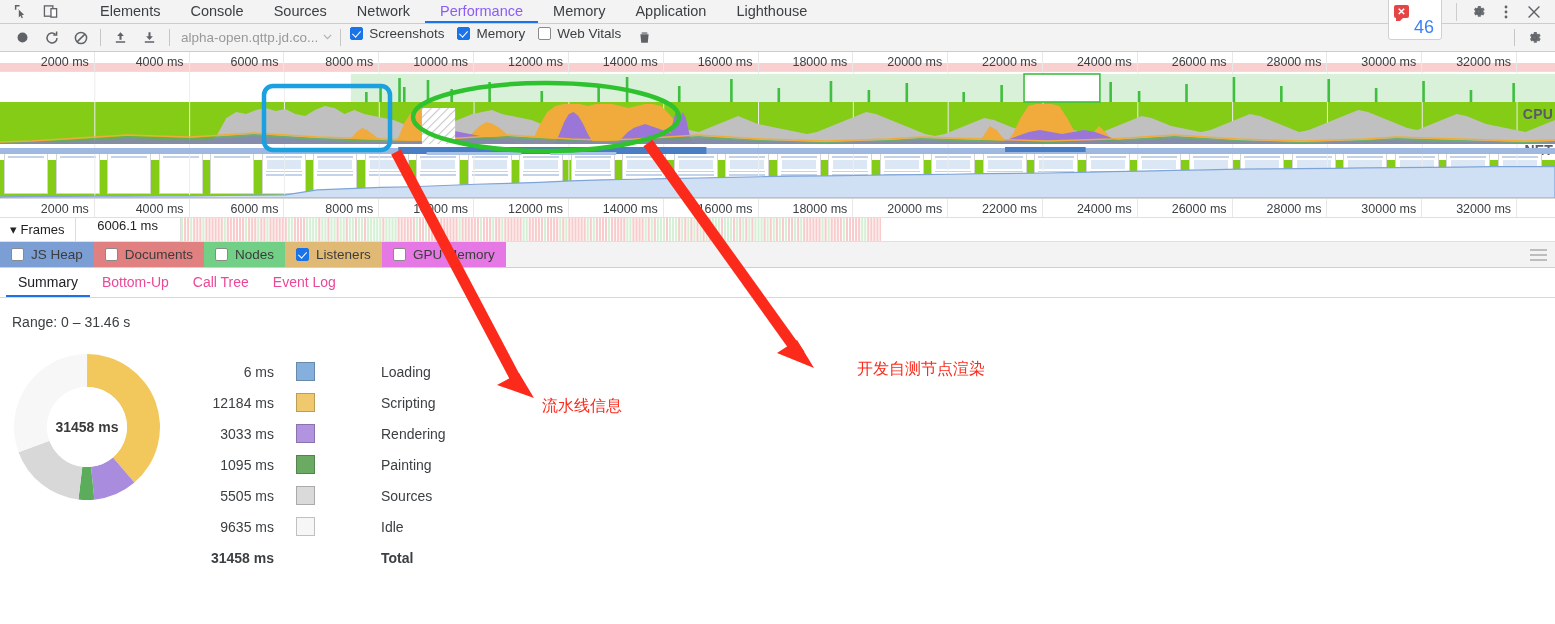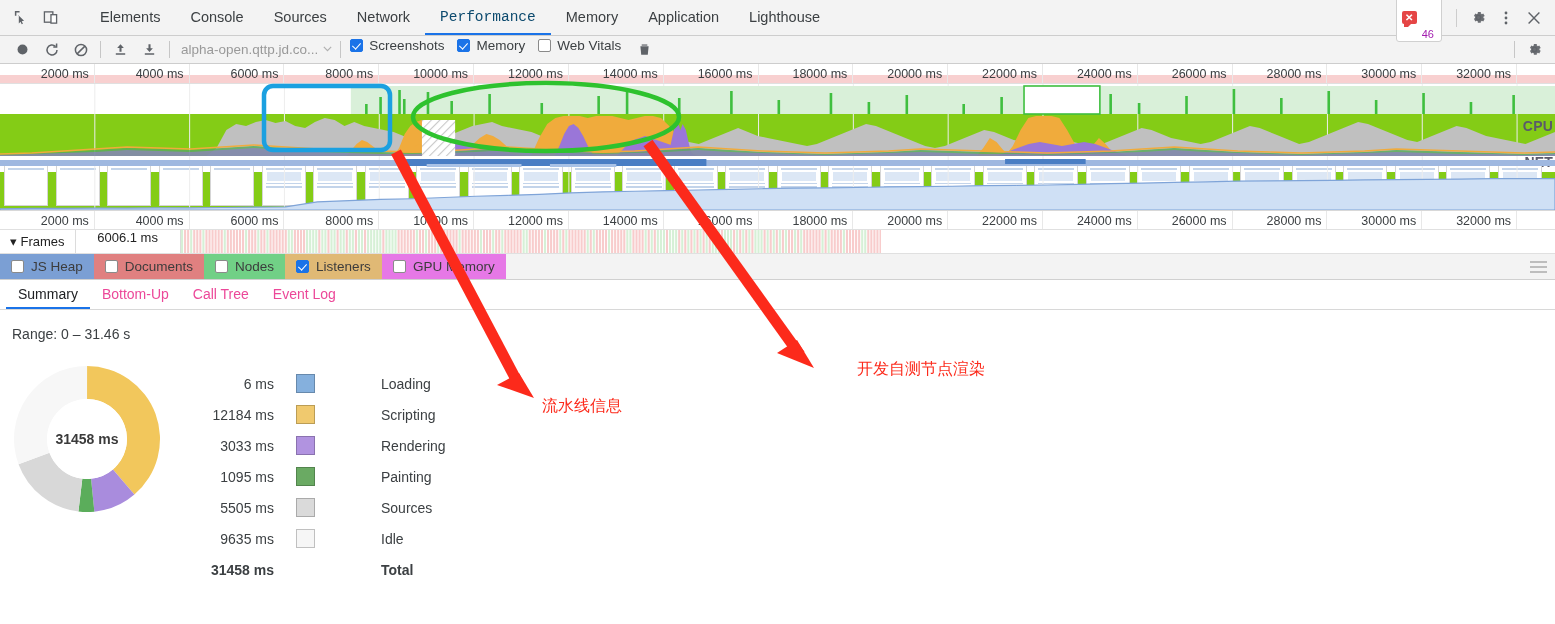--- a/index.html
+++ b/index.html
@@ -9,21 +9,21 @@
     font-family: "Liberation Sans", sans-serif;
     background: #ffffff;
     color: #333;
     overflow: hidden;
     position: relative;
     -webkit-font-smoothing: antialiased;
   }
 
   
   .tabbar {
-    height: 36px;
+    height: 24px;
     background: #f3f3f3;
     border-bottom: 1px solid #cdcdcd;
     display: flex;
     align-items: stretch;
     position: relative;
   }
   .tb-icons { display: flex; align-items: center; padding: 0 6px 0 8px; gap: 6px; }
   .tb-icon {
     width: 24px; height: 22px;
     display: flex; align-items: center; justify-content: center;
@@ -32,21 +32,21 @@
   .tb-sep { width: 1px; background: #cdcdcd; margin: 6px 6px 6px 4px; }
   .tabs { display: flex; align-items: stretch; }
   .tab {
     padding: 0 15px;
     display: flex; align-items: center;
     font-size: 14.5px; color: #3c4043;
     cursor: pointer;
     border-bottom: 2px solid transparent;
     white-space: nowrap;
   }
-  .tab.active { color: #0c4a6e; border-bottom-color: #1a73e8; font-family: Liberation Mono, monospace; }
+  .tab.active { color: #8b5cf6; border-bottom-color: #1a73e8; }
   .tabbar-right {
     margin-left: auto;
     display: flex; align-items: center; gap: 2px;
     padding-right: 8px;
   }
   .err-badge {
     display: flex; align-items: center; gap: 5px;
     border: 1px solid #d0d0d0; border-radius: 3px;
     padding: 1px 7px 1px 5px;
     background: #fff; cursor: pointer; margin-right: 6px;
@@ -55,21 +55,21 @@
     width: 15px; height: 13px; background: #e54545;
     border-radius: 2px; position: relative;
     display: flex; align-items: center; justify-content: center;
     color: #fff; font-size: 10px; font-weight: bold; line-height: 1;
   }
   .err-bubble:after {
     content: ""; position: absolute; bottom: -3px; left: 2px;
     border-left: 4px solid #e54545; border-top: 3px solid #e54545;
     border-right: 3px solid transparent;
   }
-  .err-count { font-size: 11px; color: #a21caf; margin-top: 32px; }
+  .err-count { font-size: 18px; color: #3b82f6; margin-top: 32px; }
   .hdr-sep { width: 1px; height: 18px; background: #cdcdcd; margin: 0 6px; }
   .ic-btn { width: 26px; height: 26px; display: flex; align-items: center; justify-content: center; cursor: pointer; }
 
   
   .ctrlbar {
     height: 28px;
     background: #f3f3f3;
     border-bottom: 1px solid #cdcdcd;
     display: flex; align-items: center;
     padding-left: 8px;

